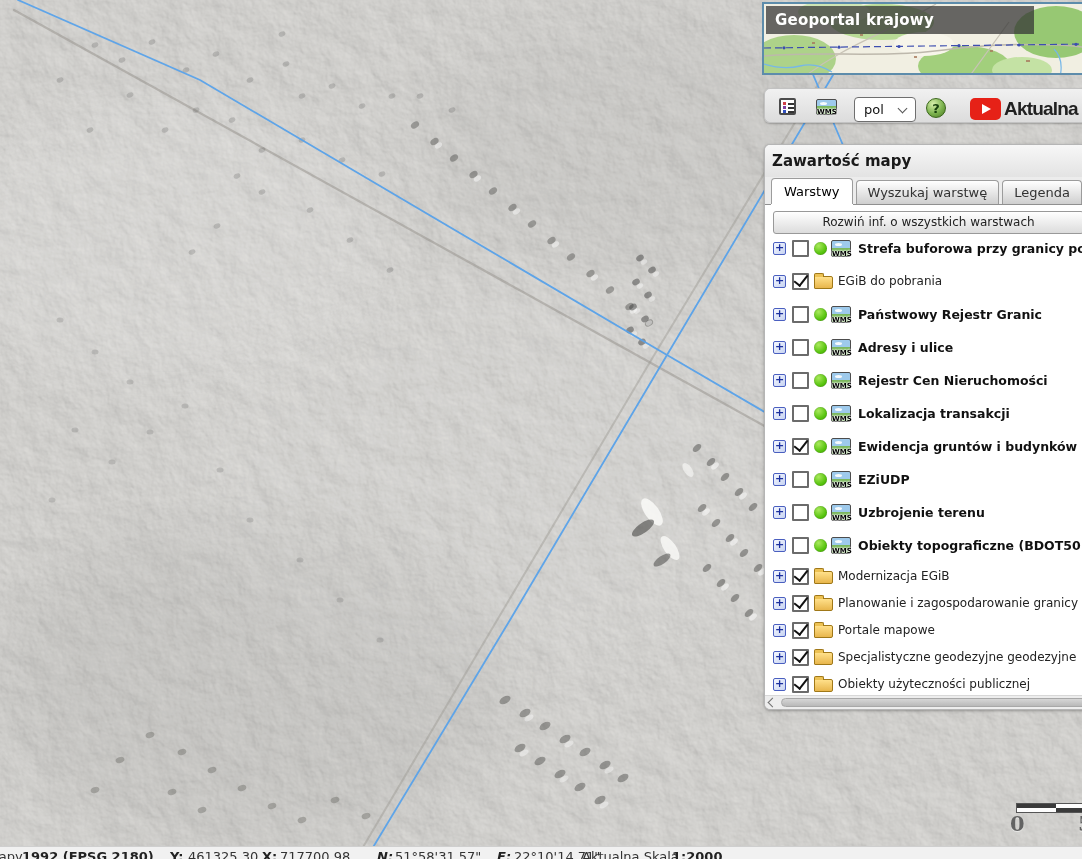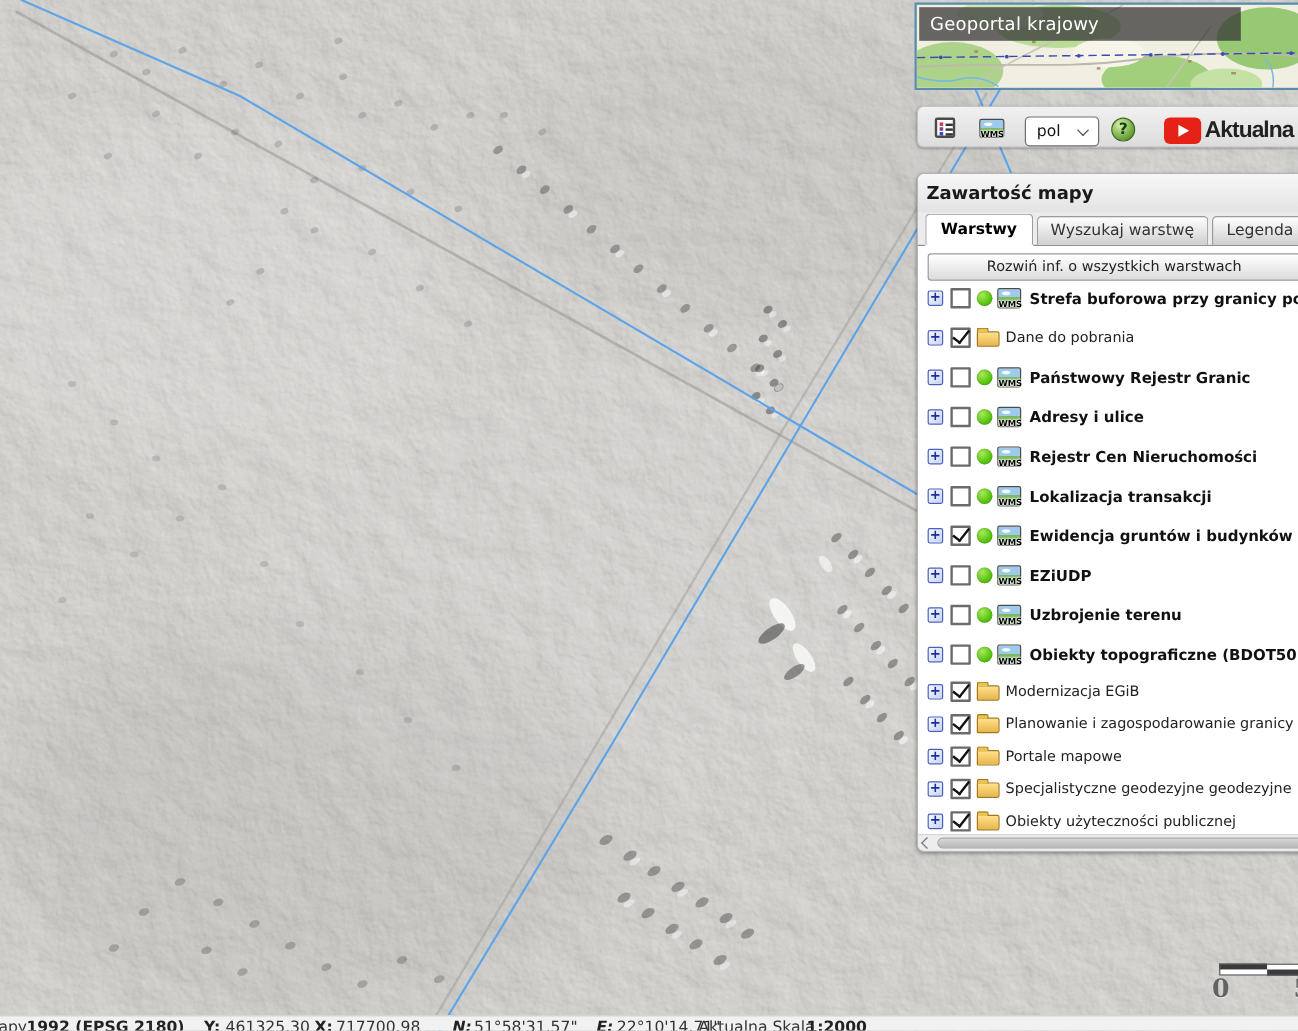--- a/index.html
+++ b/index.html
@@ -7,21 +7,21 @@
   *{box-sizing:border-box;}
 
   
   #map{position:absolute;left:0;top:0;width:1082px;height:859px;}
   #map svg{display:block;}
 
   
   #overview{position:absolute;left:762px;top:2px;width:326px;height:73px;
     border:2px solid #5d8cab;background:#f1efe2;overflow:hidden;}
   #overview-title{position:absolute;left:2px;top:2px;width:268px;height:28px;
-    background:rgba(52,52,52,.74);color:#fff;font-weight:normal;font-size:15px;
+    background:rgba(52,52,52,.74);color:#fff;font-weight:bold;font-size:15px;
     line-height:28px;padding-left:9px;letter-spacing:.2px;}
 
   
   #toolbar{position:absolute;left:764px;top:88px;width:330px;height:35px;
     background:linear-gradient(#f1f1f1,#dcdcdc);border:1px solid #c2c2c2;border-right:none;
     border-radius:6px 0 0 6px;box-shadow:0 1px 2px rgba(0,0,0,.25);}
   #comp-icon{position:absolute;left:14px;top:9px;width:17px;height:17px;background:#fff;
     border:2px solid #4a4a4a;border-radius:2px;padding:2px 1px 1px 2px;}
   #comp-icon i{display:block;height:3px;margin-bottom:1px;position:relative;}
   #comp-icon i b{position:absolute;left:0;top:0;width:3px;height:3px;}
@@ -54,21 +54,21 @@
   #panel{position:absolute;left:764px;top:144px;width:330px;height:566px;background:#ececec;
     border:1px solid #b5b5b5;border-right:none;border-radius:6px 0 0 6px;overflow:hidden;
     box-shadow:0 1px 3px rgba(0,0,0,.3);}
   #panel-header{height:32px;line-height:32px;padding-left:7px;font-size:15px;font-weight:bold;
     color:#1a1a1a;background:linear-gradient(#f7f7f7,#e3e3e3);}
   #tab-bar{position:relative;height:28px;padding-left:6px;display:flex;align-items:flex-end;
     border-bottom:1px solid #909090;}
   .tab{font-size:13px;padding:4px 11px;border:1px solid #9c9c9c;border-bottom:none;
     border-radius:4px 4px 0 0;background:linear-gradient(#fff,#cfcfcf);color:#333;
     margin-right:3px;cursor:pointer;white-space:nowrap;}
-  .tab.active{background:#fff;font-weight:bold;color:#000;position:relative;z-index:2;
+  .tab.active{background:#fff;font-weight:normal;color:#000;position:relative;z-index:2;
     box-shadow:0 1px 0 #fff;padding:5px 12px;}
   #panel-content{position:absolute;left:0;top:60px;right:0;height:492px;background:#fff;}
   #expand-all{position:absolute;left:8px;top:6px;right:10px;height:23px;
     background:linear-gradient(#fff,#dcdcdc);border:1px solid #999;border-radius:3px;
     font-size:12px;color:#222;text-align:center;line-height:21px;cursor:pointer;
     font-family:"DejaVu Sans",sans-serif;}
   .layer-row{position:absolute;left:8px;right:0;height:26px;display:flex;align-items:center;
     white-space:nowrap;}
   .expand{width:13px;height:13px;flex:0 0 13px;border:1px solid #4a5fc0;border-radius:2px;
     background:linear-gradient(135deg,#f5f8ff,#c7d3f1);color:#1b2f9e;font-size:11px;
@@ -373,21 +373,21 @@
           <span class="dot"></span>
           <span class="wmsic">
             <em>WMS</em>
           </span>
           <span class="lbl">Strefa buforowa przy granicy po</span>
         </div>
         <div class="layer-row folder-row" style="top: 63px;">
           <span class="expand">+</span>
           <span class="cb checked"></span>
           <span class="folder"></span>
-          <span class="lbl">Dane do pobrania</span>
+          <span class="lbl">EGiB do pobrania</span>
         </div>
         <div class="layer-row wms" style="top: 96px;">
           <span class="expand">+</span>
           <span class="cb"></span>
           <span class="dot"></span>
           <span class="wmsic">
             <em>WMS</em>
           </span>
           <span class="lbl">Państwowy Rejestr Granic</span>
         </div>

